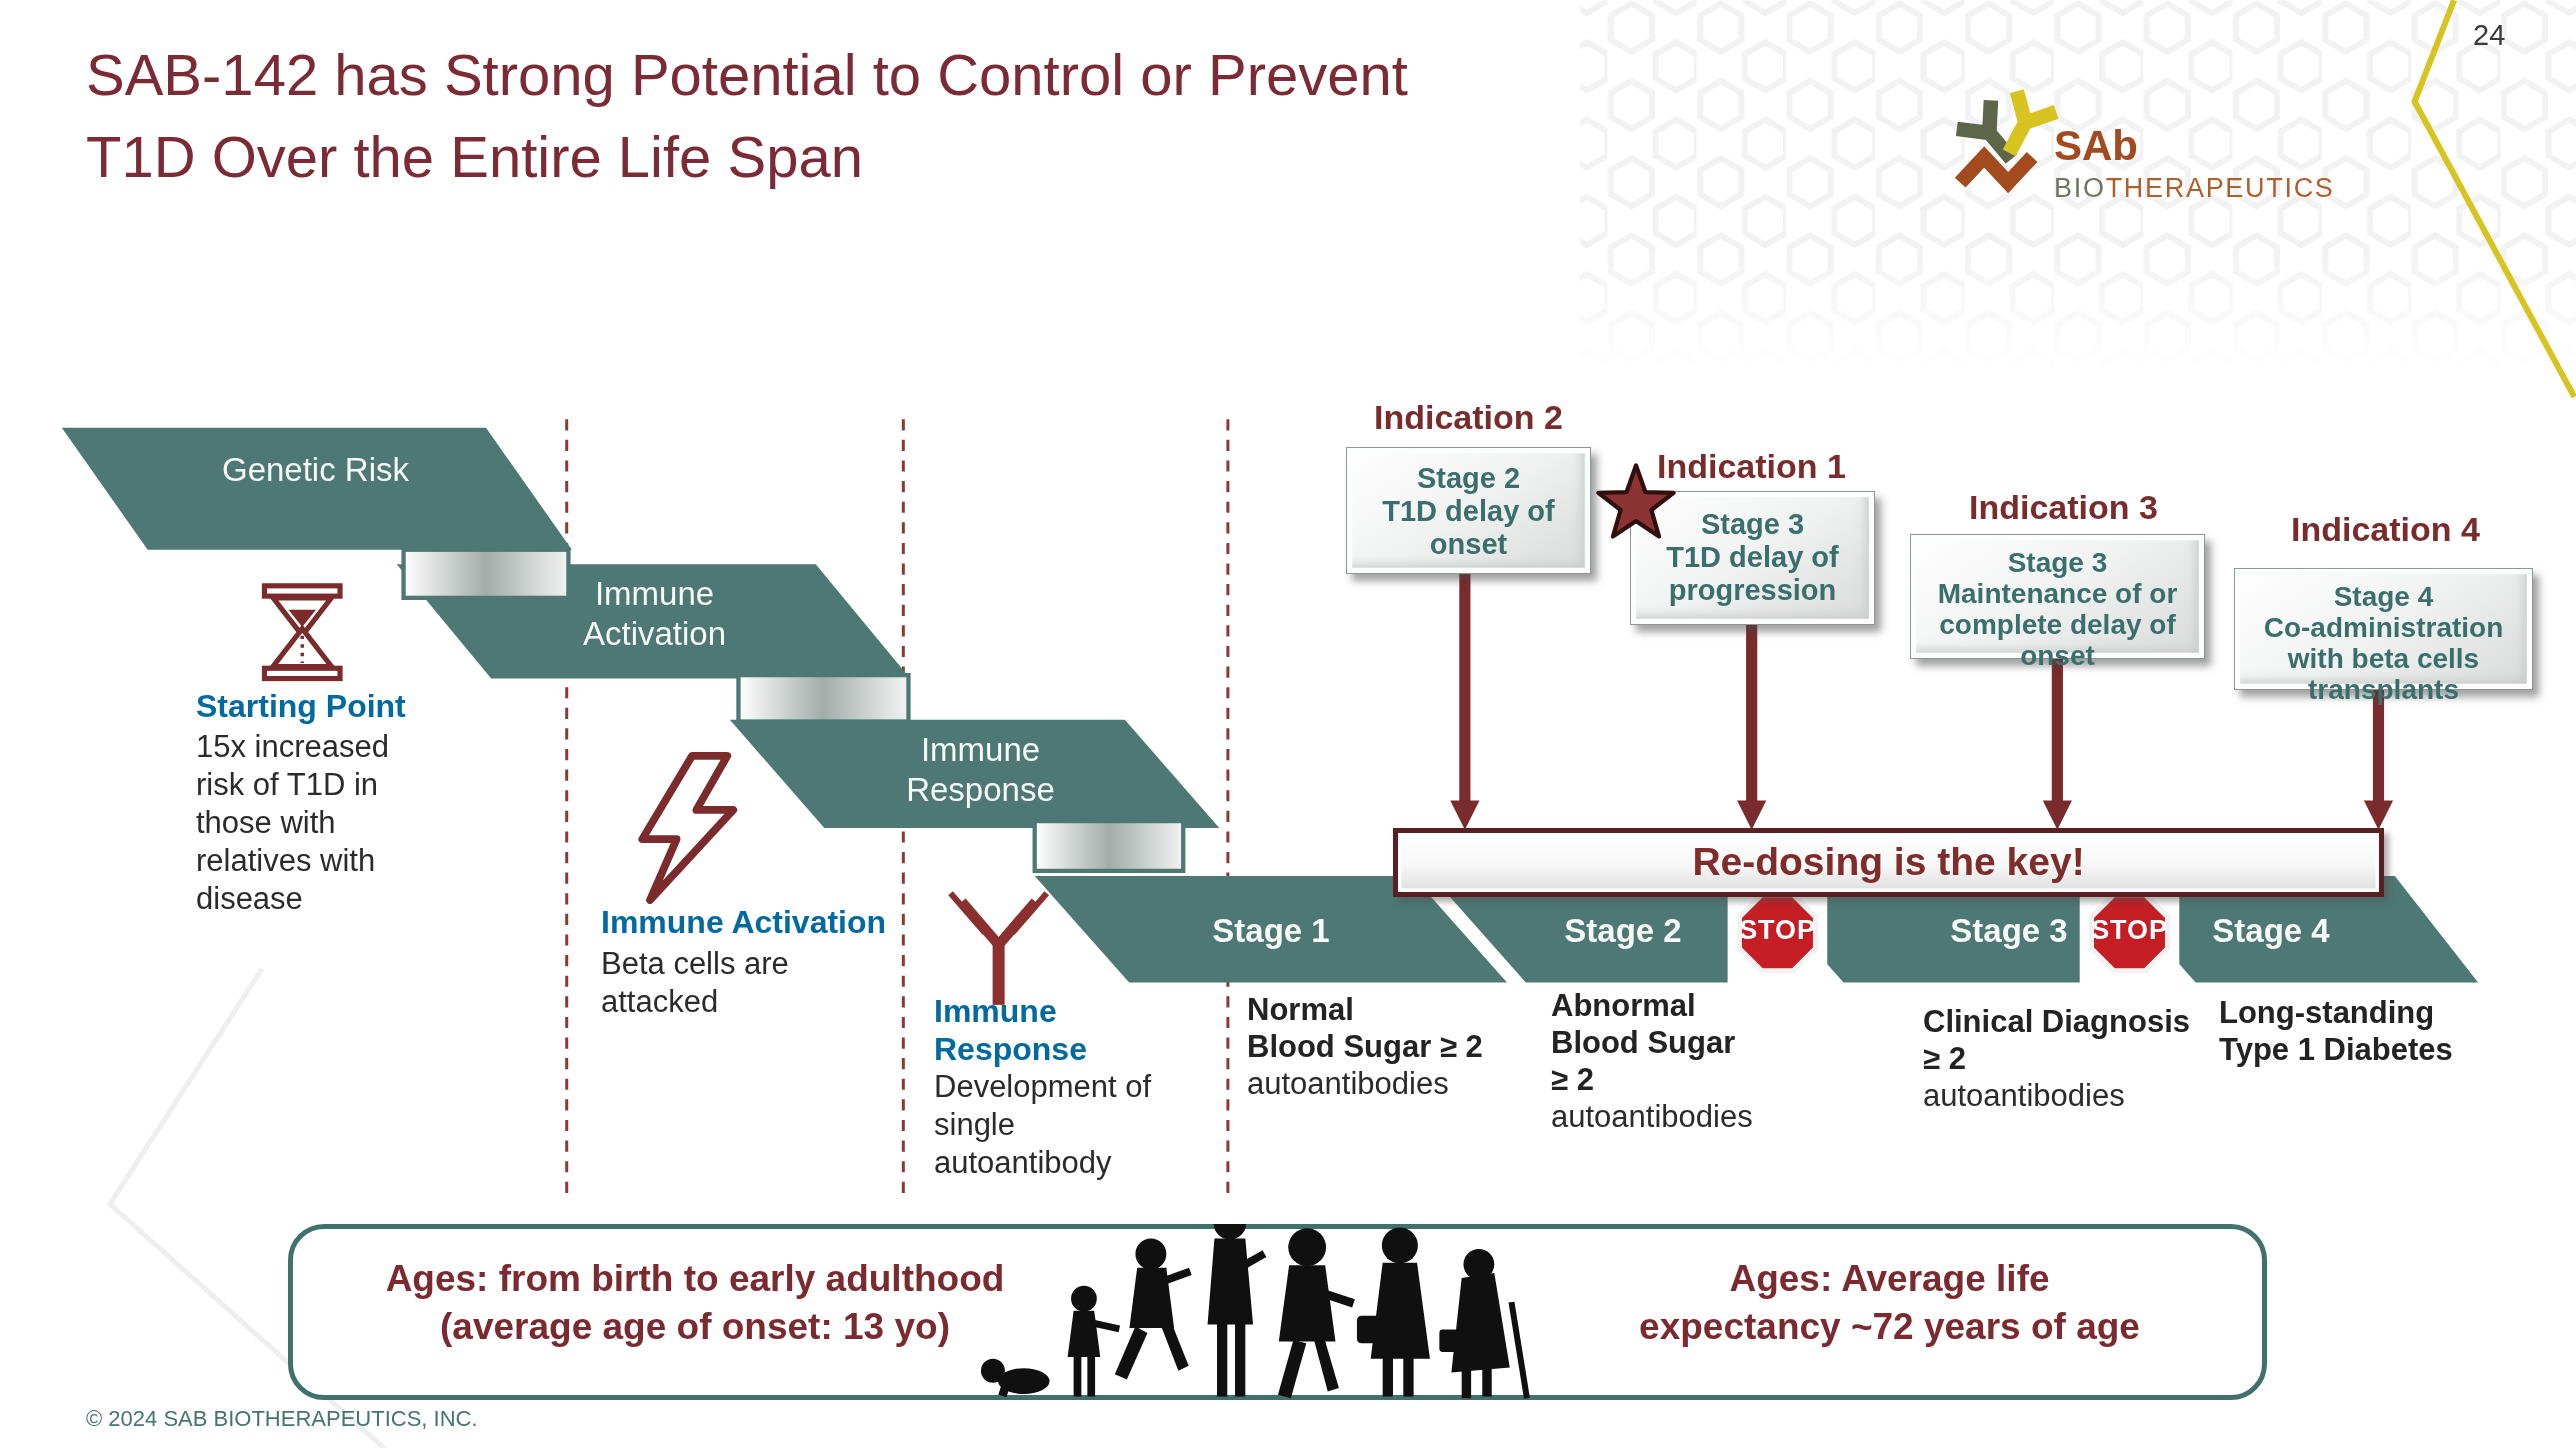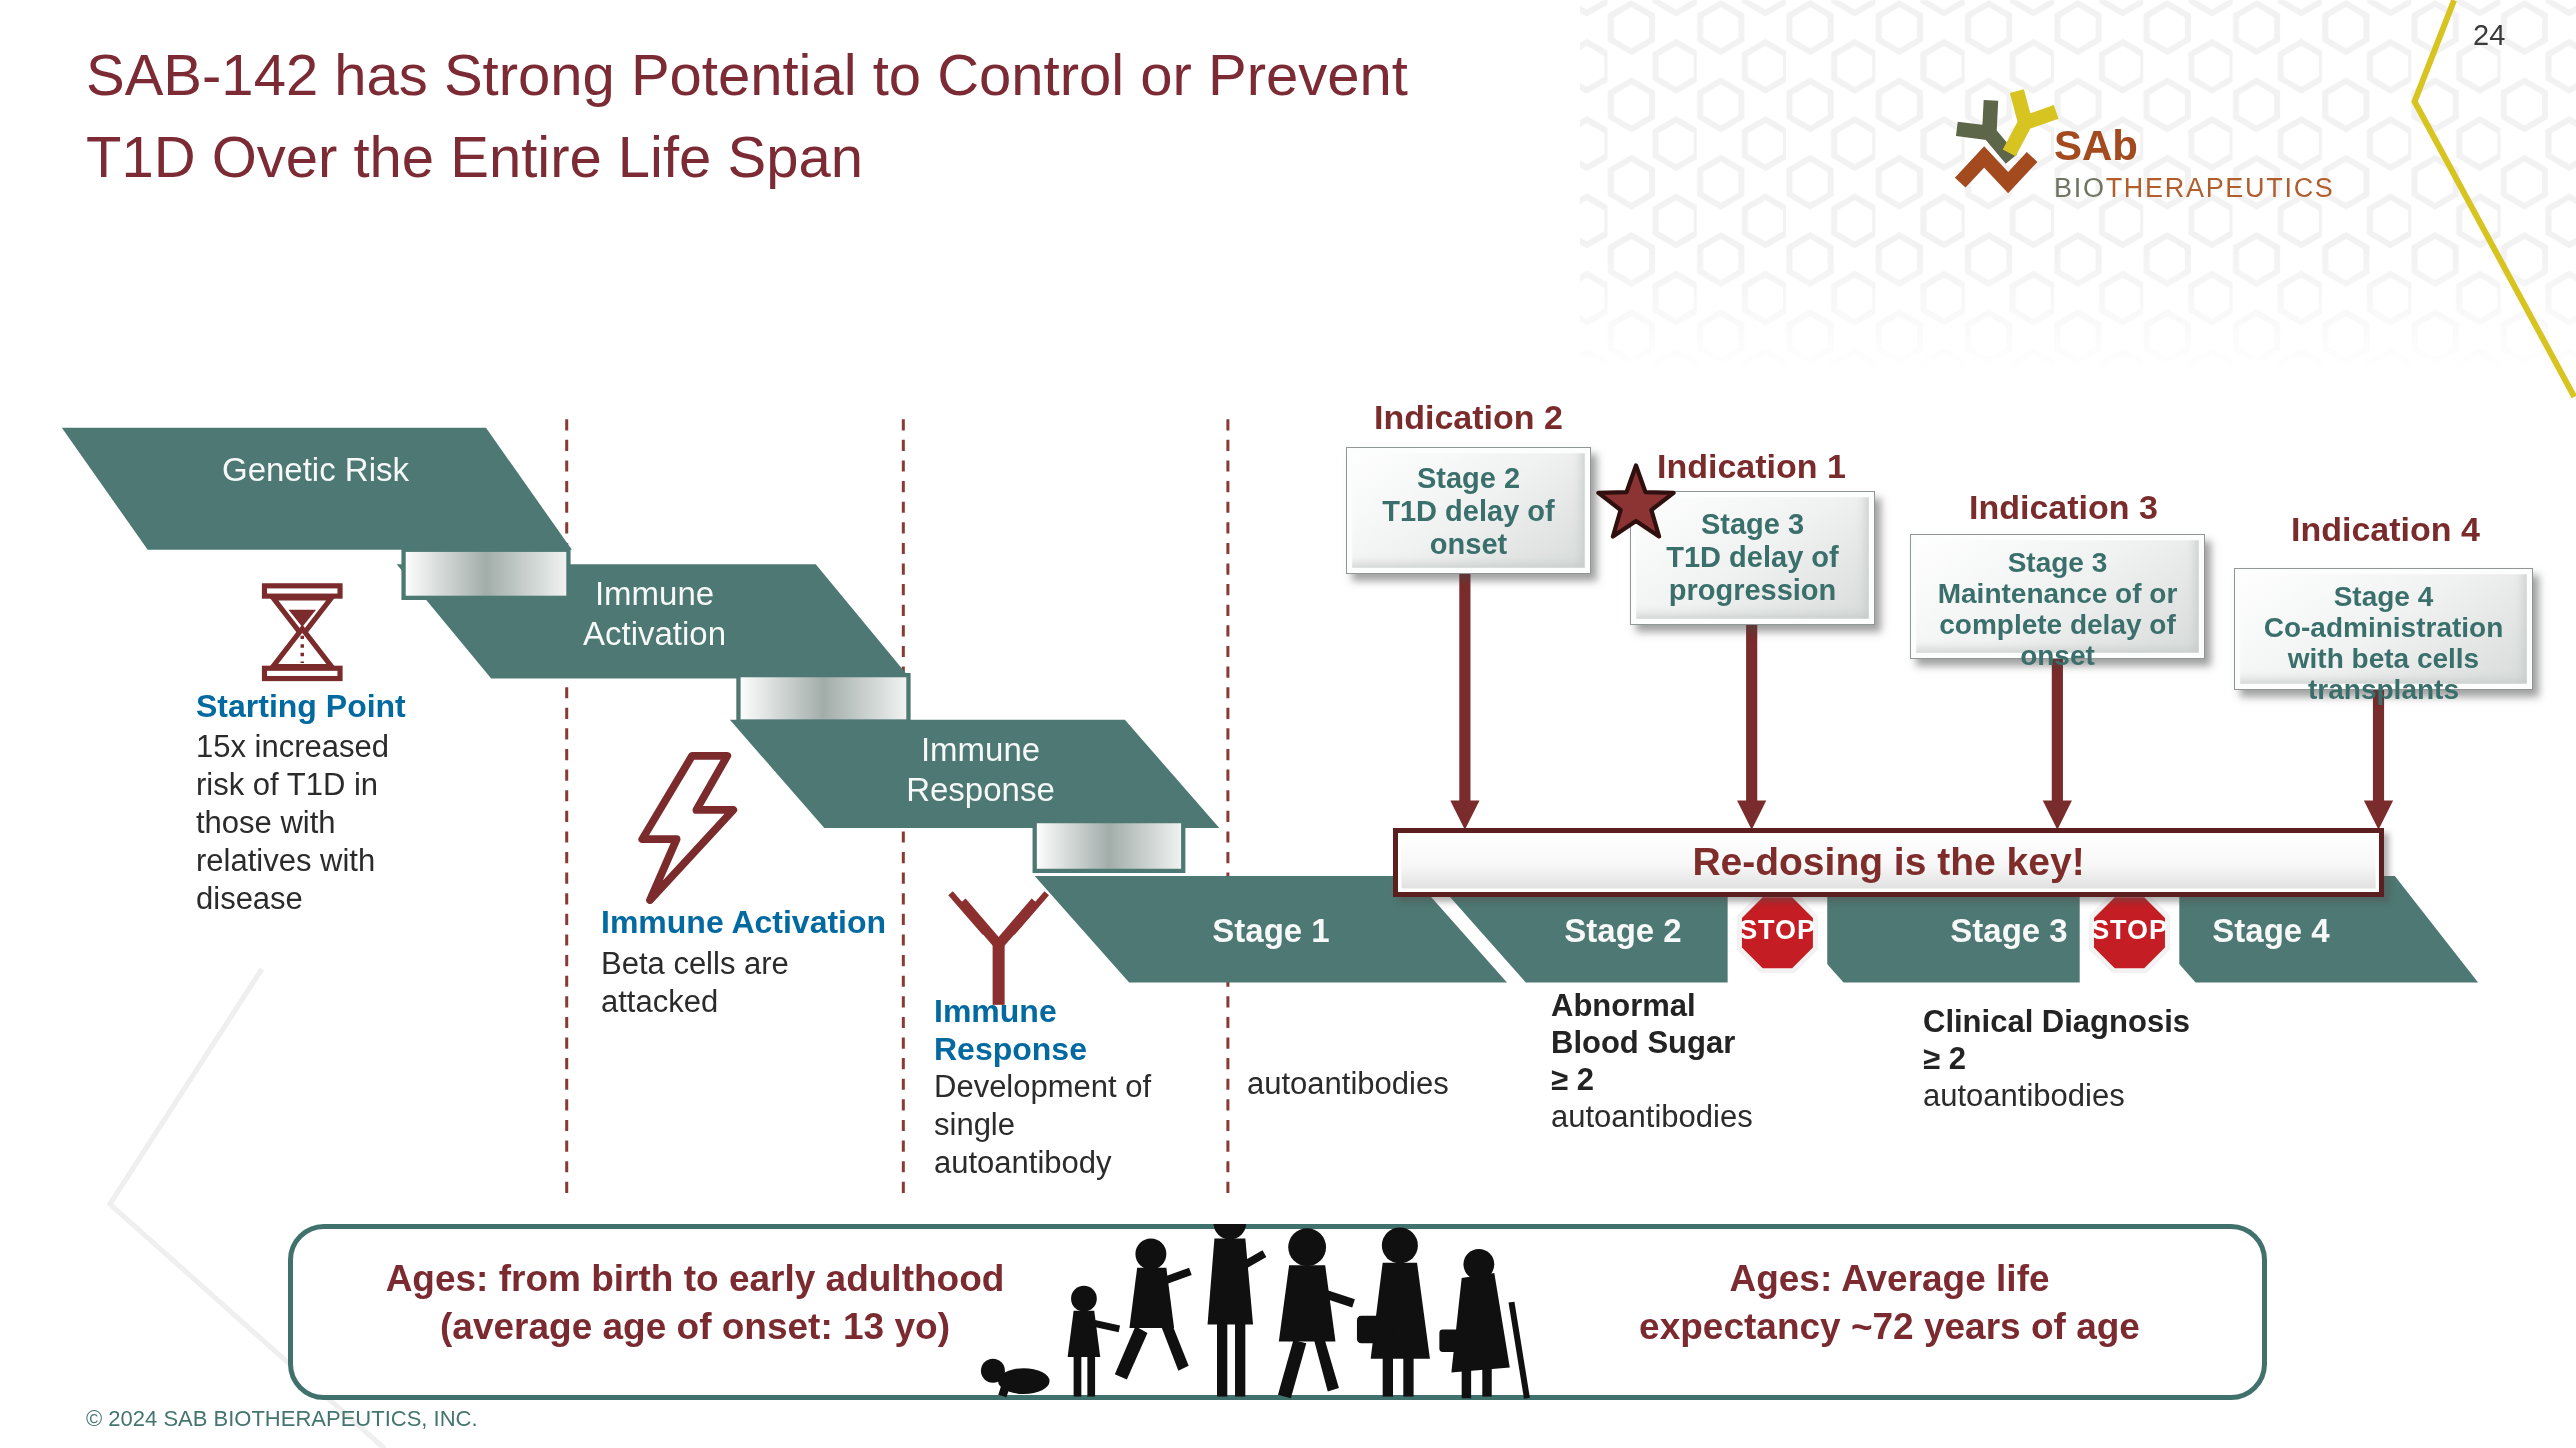--- a/index.html
+++ b/index.html
@@ -165,28 +165,32 @@
 disease</div>
   <div class="abs notehead" style="left:601px;top:903px;">Immune Activation</div>
   <div class="abs notebody ml" style="left:601px;top:945px;">Beta cells are
 attacked</div>
   <div class="abs notehead ml" style="left:934px;top:992px;">Immune
 Response</div>
   <div class="abs notebody ml" style="left:934px;top:1068px;">Development of
 single
 autoantibody</div>
 
+  <div class="abs capb ml" style="left:1247px;top:991px;">Normal
+Blood Sugar ≥ 2</div>
   <div class="abs capr ml" style="left:1247px;top:1065px;">autoantibodies</div>
   <div class="abs capb ml" style="left:1551px;top:987px;">Abnormal
 Blood Sugar
 ≥ 2</div>
   <div class="abs capr ml" style="left:1551px;top:1098px;">autoantibodies</div>
   <div class="abs capb ml" style="left:1923px;top:1003px;">Clinical Diagnosis
 ≥ 2</div>
   <div class="abs capr ml" style="left:1923px;top:1077px;">autoantibodies</div>
+  <div class="abs capb ml" style="left:2219px;top:994px;">Long-standing
+Type 1 Diabetes</div>
 
   <div class="abs ind-title" style="left:1331px;top:398px;">Indication 2</div>
   <div class="abs ind-box ml" style="left:1346px;top:447px;width:245px;height:127px;font-size:29px;line-height:33px;padding-top:13.7px;box-sizing:border-box;">Stage 2
 T1D delay of
 onset</div>
   <div class="abs ind-title" style="left:1614px;top:447px;">Indication 1</div>
   <div class="abs ind-box ml" style="left:1630px;top:491px;width:245px;height:134px;font-size:29px;line-height:33px;padding-top:15.5px;box-sizing:border-box;">Stage 3
 T1D delay of
 progression</div>
   <div class="abs ind-title" style="left:1926px;top:488px;">Indication 3</div>

